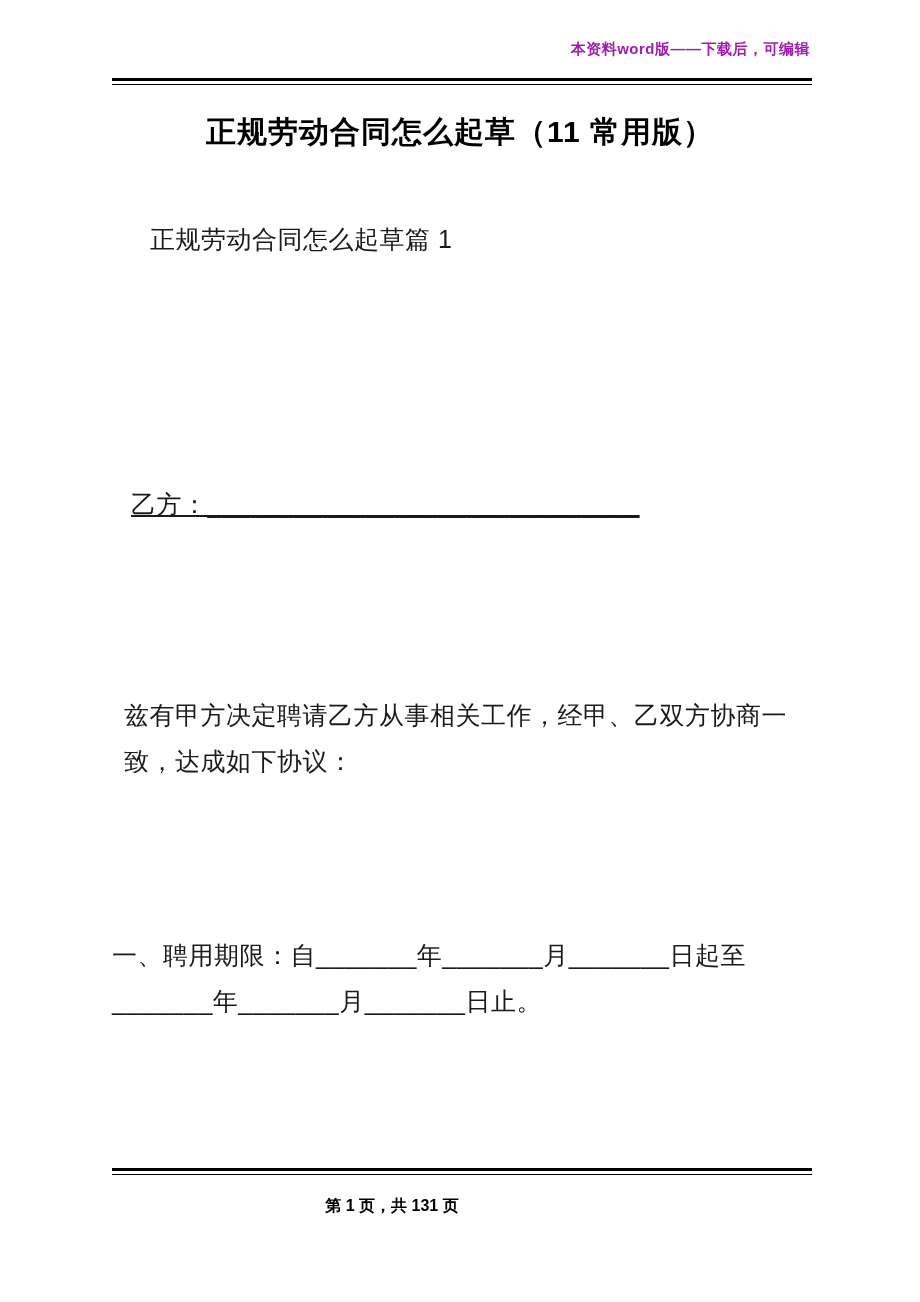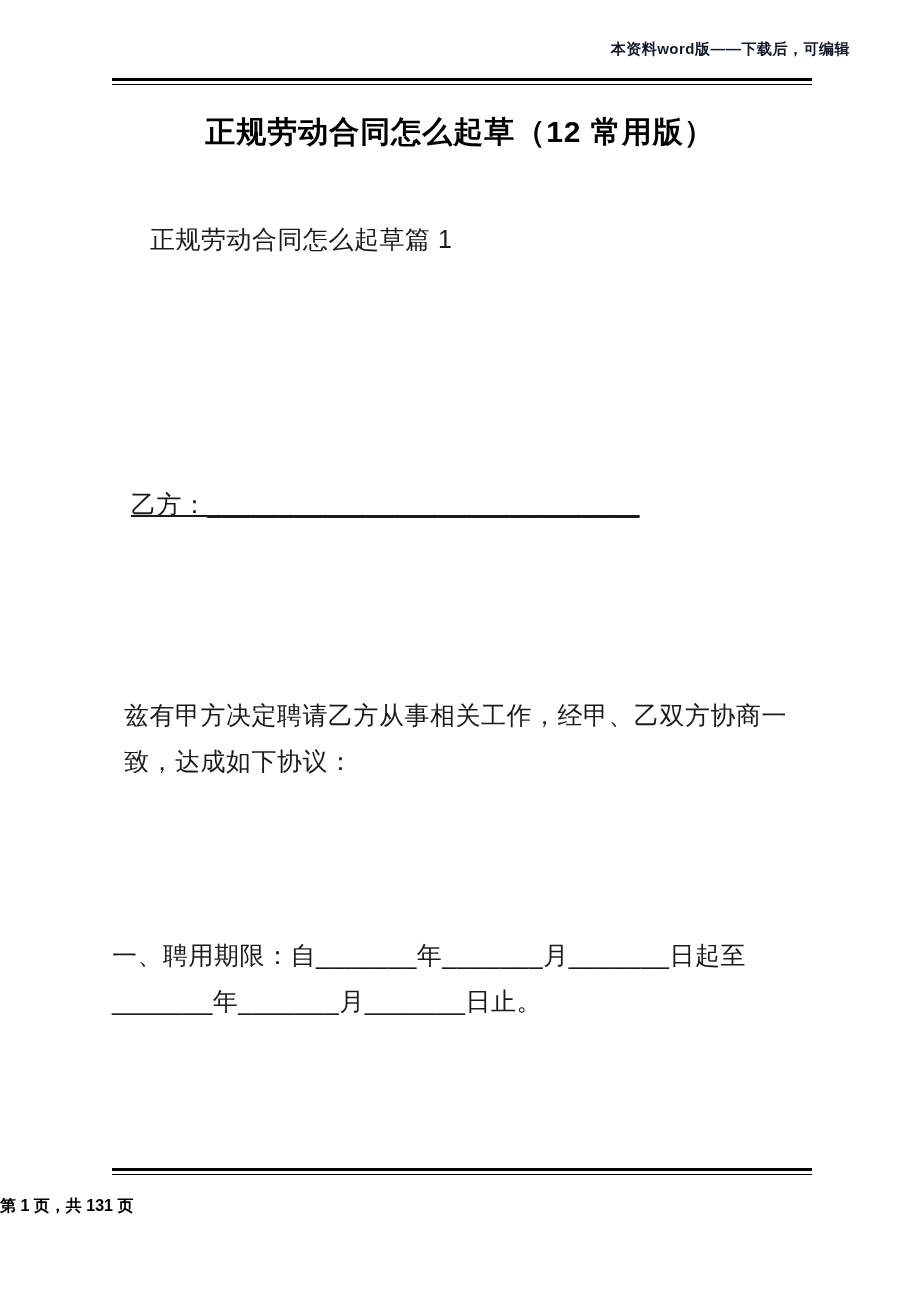--- a/index.html
+++ b/index.html
@@ -24,26 +24,26 @@
     height: 1302px;
   }
 
   
   .header-watermark {
     position: absolute;
     left: 0;
     top: 40px;
     width: 920px;
     text-align: right;
-    padding-right: 70px;
+    padding-right: 110px;
     box-sizing: border-box;
     font-family: "Liberation Sans", sans-serif;
     font-size: 15px;
     font-weight: bold;
-    color: #0f172a;
+    color: #a21caf;
     letter-spacing: 0.5px;
   }
 
   .header-rule {
     position: absolute;
     left: 112px;
     top: 78px;
     width: 700px;
     height: 7px;
     border-top: 3px solid #000;
@@ -97,37 +97,37 @@
     border-top: 3px solid #000;
     border-bottom: 1px solid #000;
     box-sizing: border-box;
   }
 
   .footer-pagenum {
     position: absolute;
     left: 0;
     top: 1196px;
     width: 784px;
-    text-align: left;
+    text-align: center;
     font-family: "Liberation Sans", sans-serif;
     font-size: 16px;
     font-weight: bold;
     color: #000;
   }
 </style>
 </head>
 <body>
 
 <div class="page">
 
   <div class="header-watermark">本资料word版——下载后，可编辑</div>
 
   <div class="header-rule"></div>
 
-  <div class="doc-title">正规劳动合同怎么起草（12 常用版）</div>
+  <div class="doc-title">正规劳动合同怎么起草（11 常用版）</div>
 
   <div class="body-block p-subtitle">正规劳动合同怎么起草篇 1</div>
 
 
   <div class="body-block p-partyb">乙方：______________________________</div>
 
   <div class="body-block p-intro">兹有甲方决定聘请乙方从事相关工作，经甲、乙双方协商一致，达成如下协议：</div>
 
   <div class="body-block p-term">一、聘用期限：自_______年_______月_______日起至_______年_______月_______日止。</div>
 

